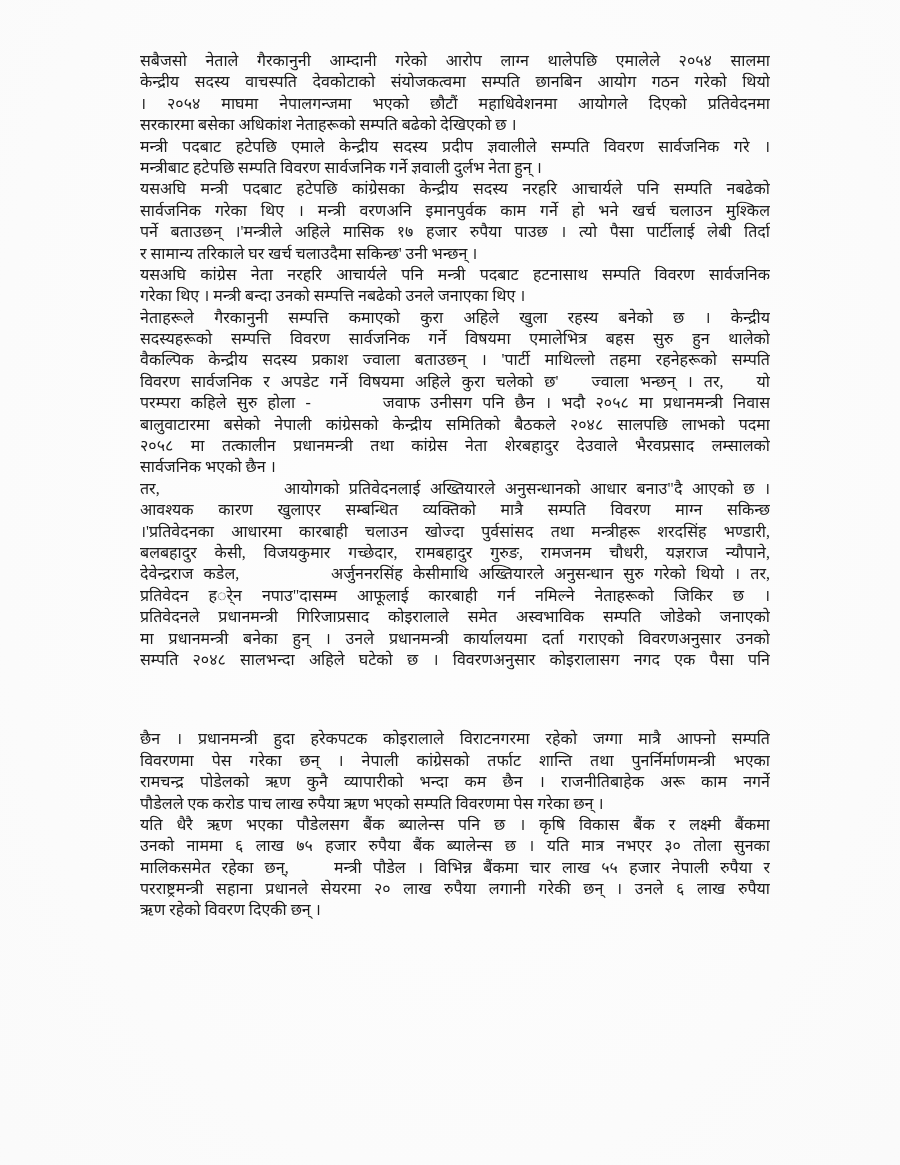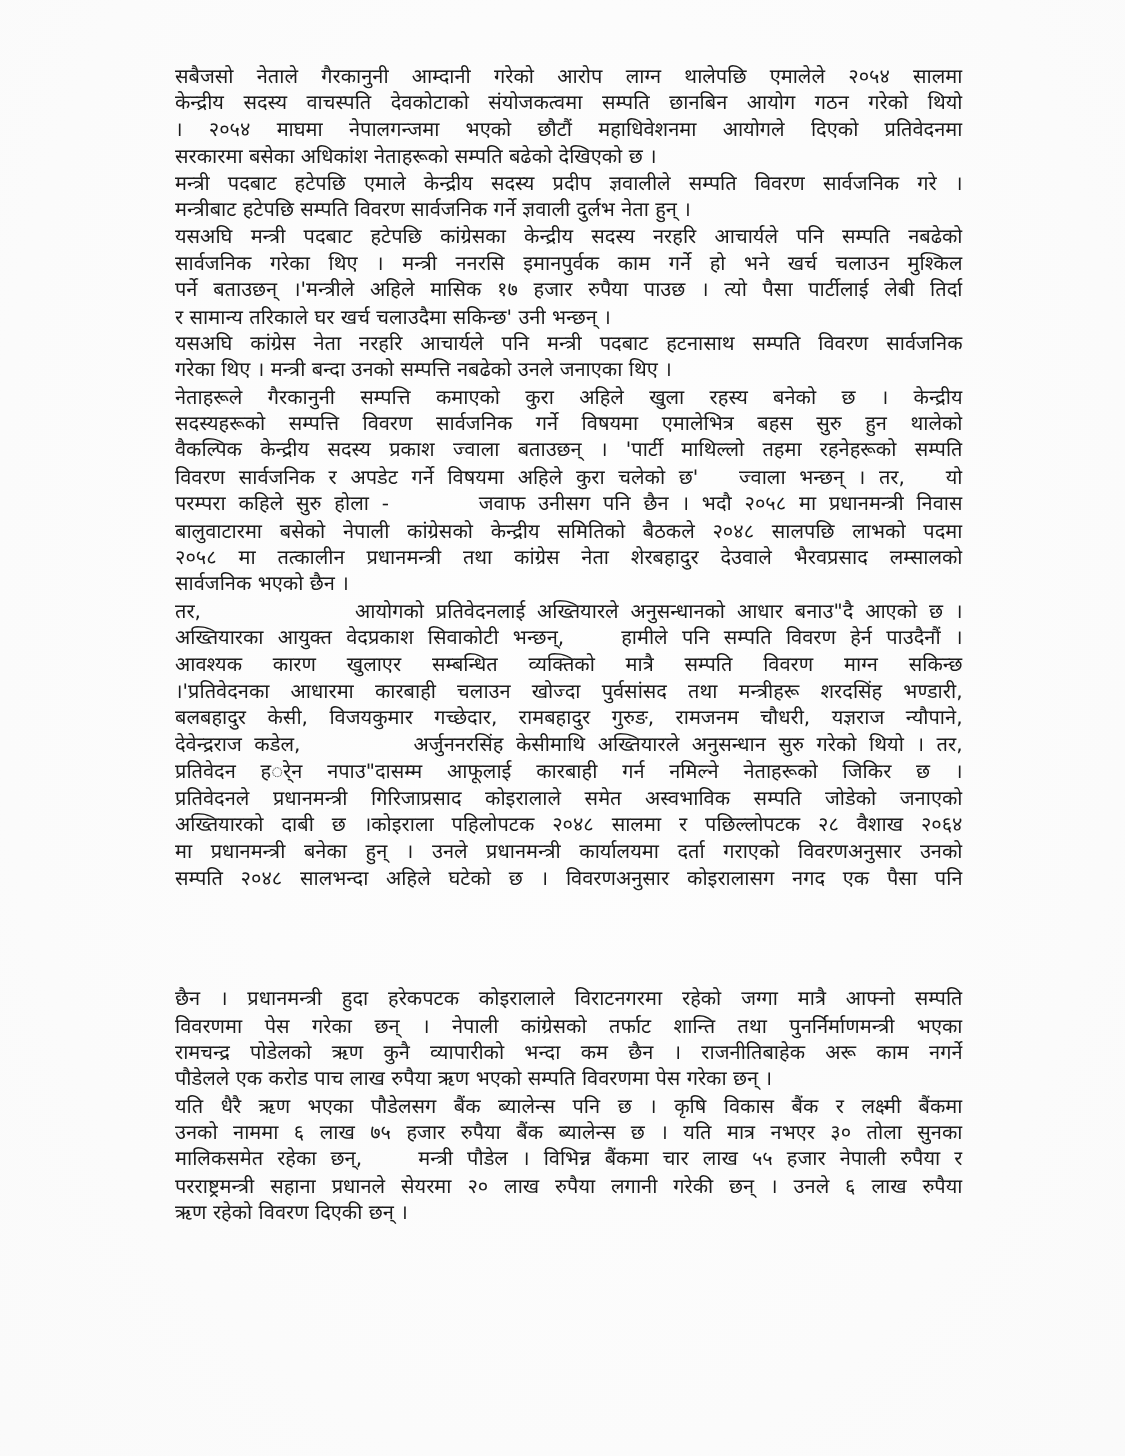--- a/index.html
+++ b/index.html
@@ -22,26 +22,27 @@
       #fcfcfc;
   }
   .text-column {
     position: absolute;
     left: 140px;
     top: 50px;
     width: 630px;
     color: #1b1b1b;
     font-size: 16px;
     line-height: 21.4px;
+    font-family: Liberation Serif, serif;
   }
   .block {
     display: block;
   }
   .block + .block {
-    margin-top: 75px;
+    margin-top: 58px;
   }
   .line {
     height: 21.4px;
     overflow: hidden;
     text-align: justify;
     text-align-last: justify;
   }
   .line.end {
     text-align-last: left;
   }
@@ -52,42 +53,40 @@
 <div class="page">
   <div class="text-column">
     <section class="block">
         <div class="line">सबैजसो नेताले गैरकानुनी आम्दानी गरेको आरोप लाग्न थालेपछि एमालेले २०५४ सालमा</div>
         <div class="line">केन्द्रीय सदस्य वाचस्पति देवकोटाको संयोजकत्वमा सम्पति छानबिन आयोग गठन गरेको थियो</div>
         <div class="line">। २०५४ माघमा नेपालगन्जमा भएको छौटौं महाधिवेशनमा आयोगले दिएको प्रतिवेदनमा</div>
         <div class="line end">सरकारमा बसेका अधिकांश नेताहरूको सम्पति बढेको देखिएको छ ।</div>
         <div class="line">मन्त्री पदबाट हटेपछि एमाले केन्द्रीय सदस्य प्रदीप ज्ञवालीले सम्पति विवरण सार्वजनिक गरे ।</div>
         <div class="line end">मन्त्रीबाट हटेपछि सम्पति विवरण सार्वजनिक गर्ने ज्ञवाली दुर्लभ नेता हुन् ।</div>
         <div class="line">यसअघि मन्त्री पदबाट हटेपछि कांग्रेसका केन्द्रीय सदस्य नरहरि आचार्यले पनि सम्पति नबढेको</div>
-        <div class="line">सार्वजनिक गरेका थिए । मन्त्री ननरसि इमानपुर्वक काम गर्ने हो भने खर्च चलाउन मुश्किल</div>
+        <div class="line">सार्वजनिक गरेका थिए । मन्त्री वरणअनि इमानपुर्वक काम गर्ने हो भने खर्च चलाउन मुश्किल</div>
         <div class="line">पर्ने बताउछन् ।'मन्त्रीले अहिले मासिक १७ हजार रुपैया पाउछ । त्यो पैसा पार्टीलाई लेबी तिर्दा</div>
         <div class="line end">र सामान्य तरिकाले घर खर्च चलाउदैमा सकिन्छ' उनी भन्छन् ।</div>
         <div class="line">यसअघि कांग्रेस नेता नरहरि आचार्यले पनि मन्त्री पदबाट हटनासाथ सम्पति विवरण सार्वजनिक</div>
         <div class="line end">गरेका थिए । मन्त्री बन्दा उनको सम्पत्ति नबढेको उनले जनाएका थिए ।</div>
         <div class="line">नेताहरूले गैरकानुनी सम्पत्ति कमाएको कुरा अहिले खुला रहस्य बनेको छ । केन्द्रीय</div>
         <div class="line">सदस्यहरूको सम्पत्ति विवरण सार्वजनिक गर्ने विषयमा एमालेभित्र बहस सुरु हुन थालेको</div>
         <div class="line">वैकल्पिक केन्द्रीय सदस्य प्रकाश ज्वाला बताउछन् । 'पार्टी माथिल्लो तहमा रहनेहरूको सम्पति</div>
         <div class="line">विवरण सार्वजनिक र अपडेट गर्ने विषयमा अहिले कुरा चलेको छ'&nbsp;&nbsp; ज्वाला भन्छन् । तर,&nbsp;&nbsp; यो</div>
         <div class="line">परम्परा कहिले सुरु होला -&nbsp;&nbsp;&nbsp;&nbsp;&nbsp;&nbsp; जवाफ उनीसग पनि छैन । भदौ २०५८ मा प्रधानमन्त्री निवास</div>
         <div class="line">बालुवाटारमा बसेको नेपाली कांग्रेसको केन्द्रीय समितिको बैठकले २०४८ सालपछि लाभको पदमा</div>
         <div class="line">२०५८ मा तत्कालीन प्रधानमन्त्री तथा कांग्रेस नेता शेरबहादुर देउवाले भैरवप्रसाद लम्सालको</div>
         <div class="line end">सार्वजनिक भएको छैन ।</div>
         <div class="line">तर,&nbsp;&nbsp;&nbsp;&nbsp;&nbsp;&nbsp;&nbsp;&nbsp;&nbsp;&nbsp;&nbsp;&nbsp; आयोगको प्रतिवेदनलाई अख्तियारले अनुसन्धानको आधार बनाउ"दै आएको छ ।</div>
-        <div class="line">अख्तियारका आयुक्त वेदप्रकाश सिवाकोटी भन्छन्,&nbsp;&nbsp;&nbsp; हामीले पनि सम्पति विवरण हेर्न पाउदैनौं ।</div>
         <div class="line">आवश्यक कारण खुलाएर सम्बन्धित व्यक्तिको मात्रै सम्पति विवरण माग्न सकिन्छ</div>
         <div class="line">।'प्रतिवेदनका आधारमा कारबाही चलाउन खोज्दा पुर्वसांसद तथा मन्त्रीहरू शरदसिंह भण्डारी,</div>
         <div class="line">बलबहादुर केसी, विजयकुमार गच्छेदार, रामबहादुर गुरुङ, रामजनम चौधरी, यज्ञराज न्यौपाने,</div>
         <div class="line">देवेन्द्रराज कडेल,&nbsp;&nbsp;&nbsp;&nbsp;&nbsp;&nbsp;&nbsp;&nbsp; अर्जुननरसिंह केसीमाथि अख्तियारले अनुसन्धान सुरु गरेको थियो । तर,</div>
         <div class="line">प्रतिवेदन हर्ेन नपाउ"दासम्म आफूलाई कारबाही गर्न नमिल्ने नेताहरूको जिकिर छ ।</div>
         <div class="line">प्रतिवेदनले प्रधानमन्त्री गिरिजाप्रसाद कोइरालाले समेत अस्वभाविक सम्पति जोडेको जनाएको</div>
-        <div class="line">अख्तियारको दाबी छ ।कोइराला पहिलोपटक २०४८ सालमा र पछिल्लोपटक २८ वैशाख २०६४</div>
         <div class="line">मा प्रधानमन्त्री बनेका हुन् । उनले प्रधानमन्त्री कार्यालयमा दर्ता गराएको विवरणअनुसार उनको</div>
         <div class="line">सम्पति २०४८ सालभन्दा अहिले घटेको छ । विवरणअनुसार कोइरालासग नगद एक पैसा पनि</div>
       </section>
     <section class="block">
         <div class="line">छैन । प्रधानमन्त्री हुदा हरेकपटक कोइरालाले विराटनगरमा रहेको जग्गा मात्रै आफ्नो सम्पति</div>
         <div class="line">विवरणमा पेस गरेका छन् । नेपाली कांग्रेसको तर्फाट शान्ति तथा पुनर्निर्माणमन्त्री भएका</div>
         <div class="line">रामचन्द्र पोडेलको ऋण कुनै व्यापारीको भन्दा कम छैन । राजनीतिबाहेक अरू काम नगर्ने</div>
         <div class="line end">पौडेलले एक करोड पाच लाख रुपैया ऋण भएको सम्पति विवरणमा पेस गरेका छन् ।</div>
         <div class="line">यति धैरै ऋण भएका पौडेलसग बैंक ब्यालेन्स पनि छ । कृषि विकास बैंक र लक्ष्मी बैंकमा</div>
         <div class="line">उनको नाममा ६ लाख ७५ हजार रुपैया बैंक ब्यालेन्स छ । यति मात्र नभएर ३० तोला सुनका</div>

